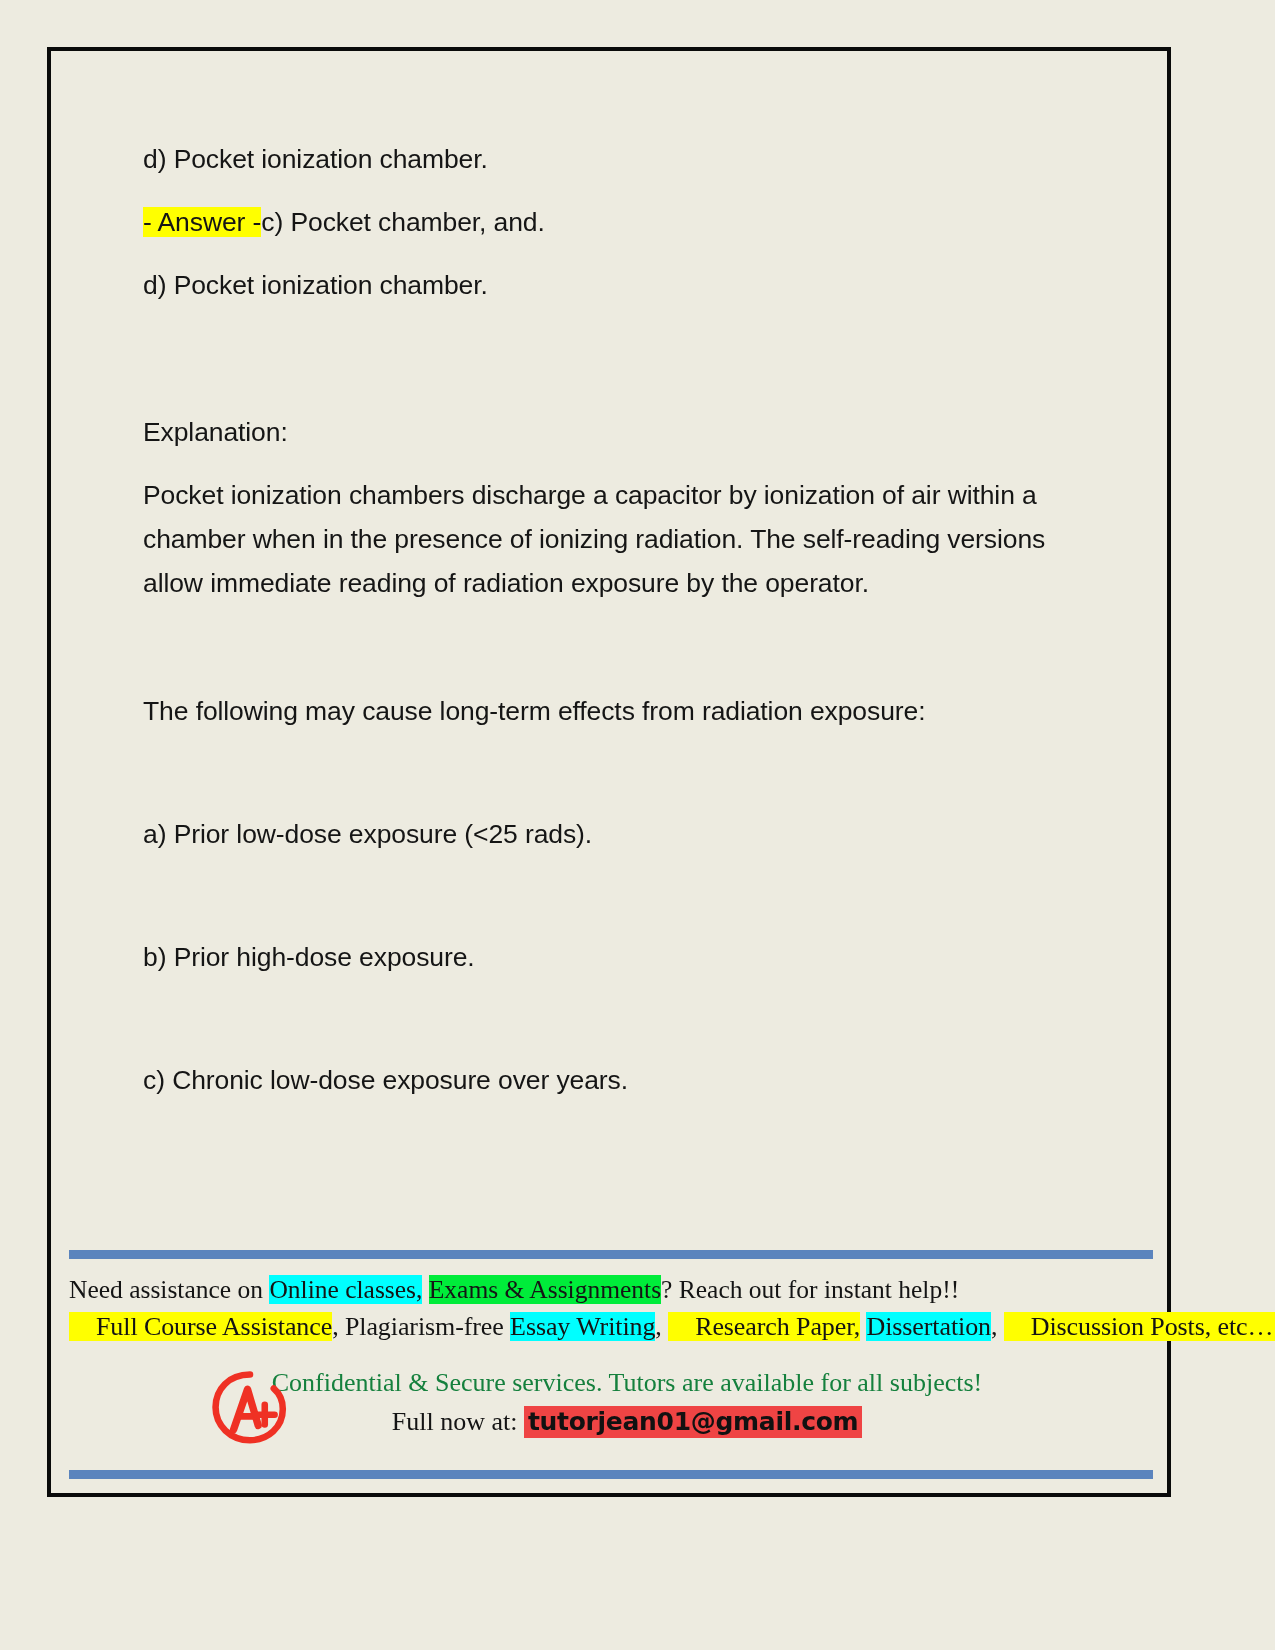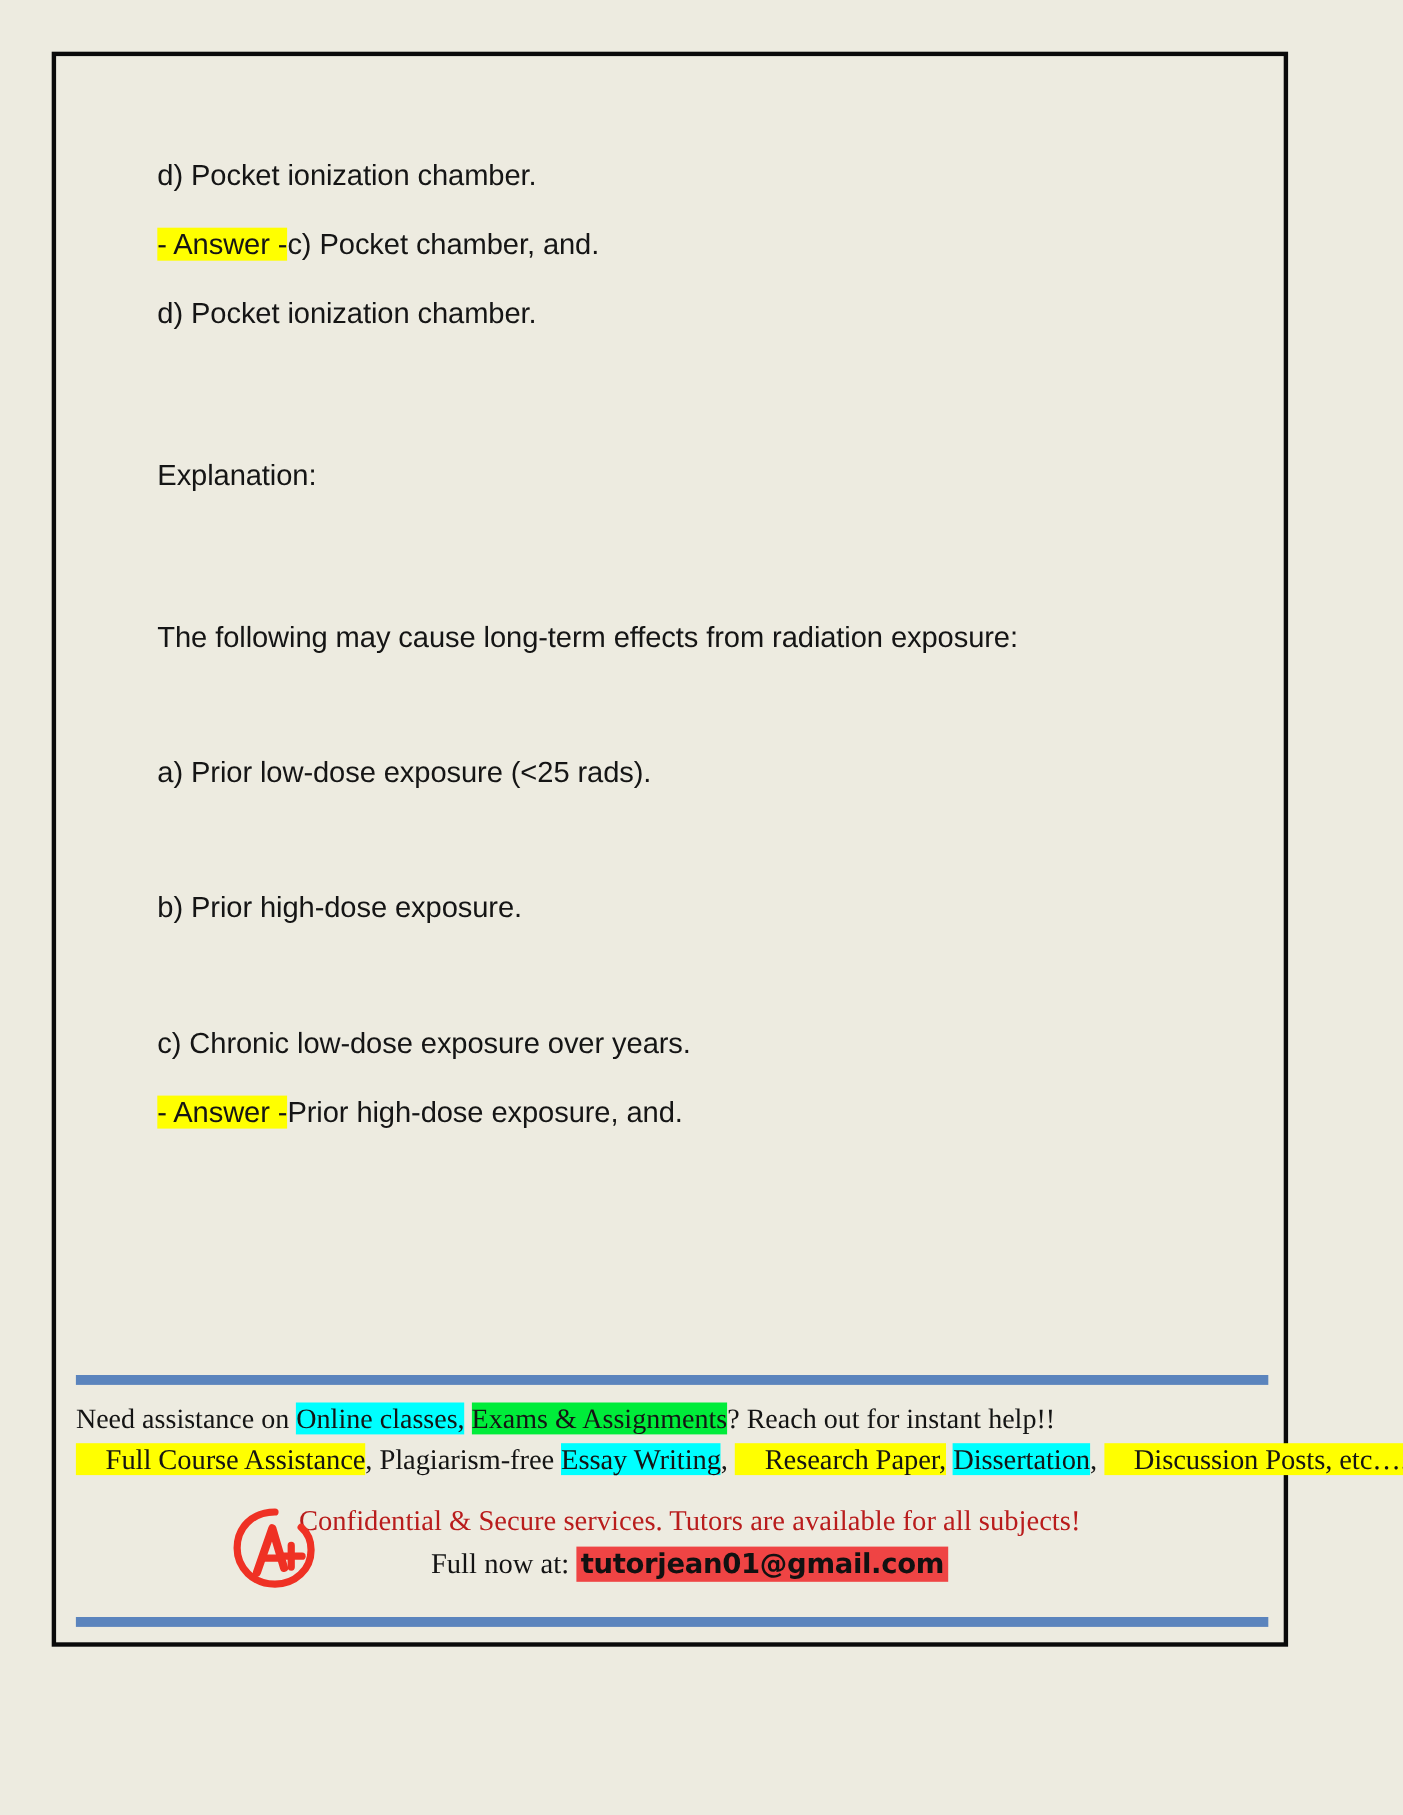--- a/index.html
+++ b/index.html
@@ -125,21 +125,21 @@
 
   .contact-block {
     text-align: center;
     padding-left: 36px;
   }
 
   .f-line-3 {
     font-family: "Liberation Serif", serif;
     font-size: 26px;
     line-height: 38px;
-    color: #b91c1c;
+    color: #15803d;
     white-space: nowrap;
   }
 
   .f-line-4 {
     font-family: "Liberation Serif", serif;
     font-size: 26px;
     line-height: 40px;
     color: #141414;
     white-space: nowrap;
   }
@@ -165,38 +165,38 @@
       <p class="para">d) Pocket ionization chamber.</p>
 
       <p class="para"><span class="hl-yellow">- Answer -</span><span>c) Pocket chamber, and.</span></p>
 
       <p class="para">d) Pocket ionization chamber.</p>
 
       <div class="spacer-lg"></div>
 
       <p class="para">Explanation:</p>
 
+      <p class="para explanation-body">Pocket ionization chambers discharge a capacitor by ionization of air within a chamber when in the presence of ionizing radiation. The self-reading versions allow immediate reading of radiation exposure by the operator.</p>
 
       <div class="spacer-lg"></div>
 
       <p class="para">The following may cause long-term effects from radiation exposure:</p>
 
       <div class="spacer-md"></div>
 
       <p class="para">a) Prior low-dose exposure (&lt;25 rads).</p>
 
       <div class="spacer-md"></div>
 
       <p class="para">b) Prior high-dose exposure.</p>
 
       <div class="spacer-md"></div>
 
       <p class="para">c) Chronic low-dose exposure over years.</p>
 
-      <p class="para"><span class="hl-yellow">- Answer -</span><span>Prior high-dose exposure, and.</span></p>
 
     </div>
 
     <div class="footer">
 
       <div class="rule"></div>
 
       <div class="footer-body">
 
         <div class="f-line f-line-1"><span>Need assistance on </span><span class="hl-cyan">Online classes,</span><span> </span><span class="hl-green">Exams &amp; Assignments</span><span>? Reach out for instant help!!</span></div>

